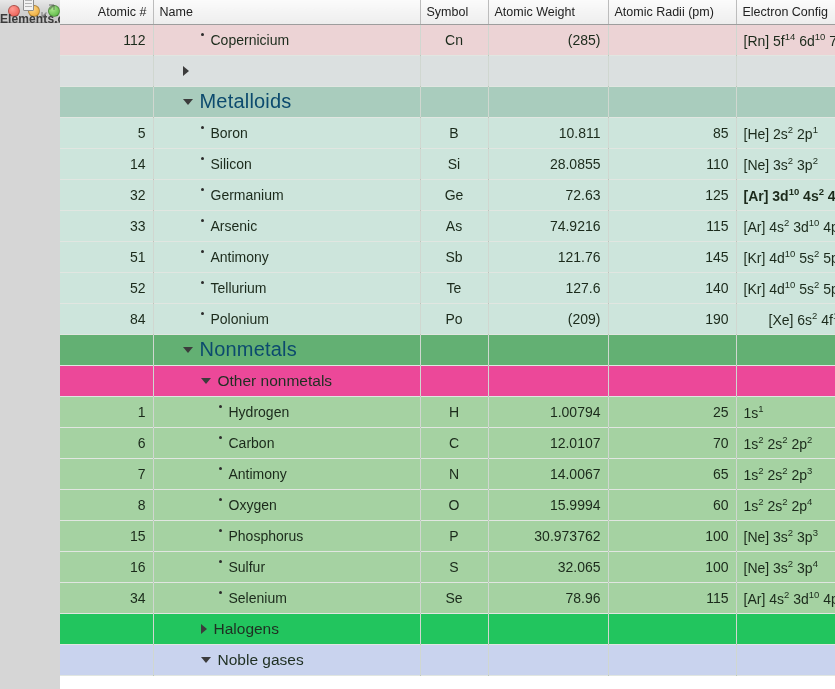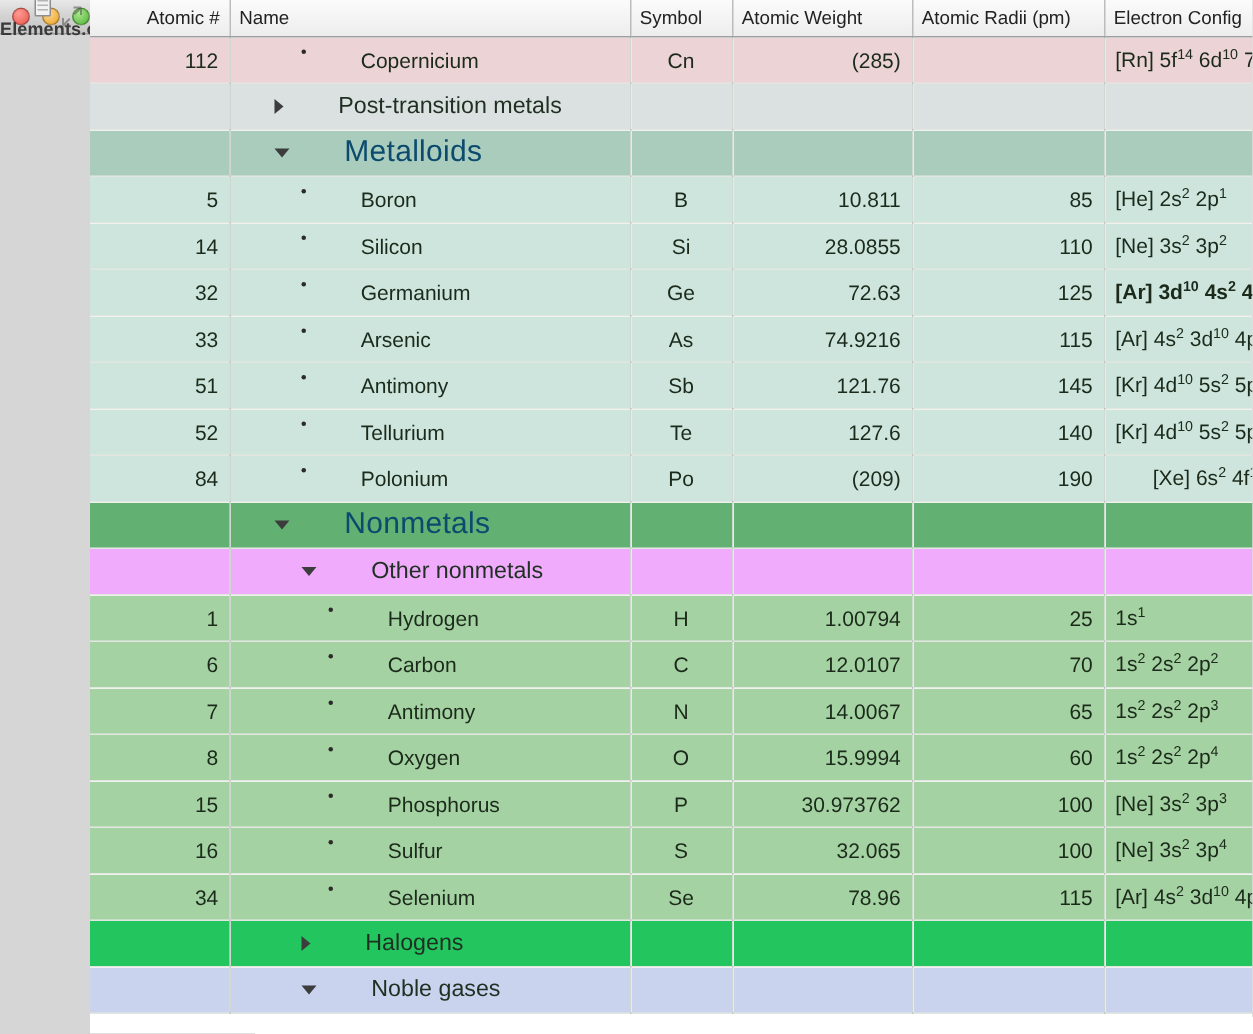--- a/index.html
+++ b/index.html
@@ -133,27 +133,27 @@
   col.w-wt { width: 120px; }
   col.w-rad { width: 128px; }
   col.w-cfg { width: 159px; }
 
   
   tr.r-pink   td { background: #ecd3d5; }
   tr.r-gray   td { background: #dbe0e0; }
   tr.r-teal-h td { background: #a9ccbd; }
   tr.r-teal   td { background: #cde5dc; }
   tr.r-green-h td { background: #63b073; }
-  tr.r-green-s td { background: #f0abfc; }
+  tr.r-green-s td { background: #ec4899; }
   tr.r-green  td { background: #a5d2a2; }
   tr.r-blue   td { background: #22c55e; }
   tr.r-lav    td { background: #c9d3ee; }
 
   
-  .nm { display: flex; align-items: center; height: 100%; gap: 30px; }
+  .nm { display: flex; align-items: center; height: 100%; }
   .bullet {
     display: inline-block;
     width: 3px; height: 3px;
     border-radius: 50%;
     background: #2b2b2b;
     margin-right: 7px;
     position: relative;
     top: -5px;
     flex: none;
   }
@@ -239,21 +239,20 @@
             <td class="c-sym">Cn</td>
             <td class="c-wt">(285)</td>
             <td class="c-rad"></td>
             <td class="c-cfg" style="border-right: none;">[Rn] 5f<sup>14</sup> 6d<sup>10</sup> 7s<sup>2</sup></td>
           </tr>
           <tr class="r-gray">
             <td class="c-num"></td>
             <td>
               <div class="nm ind-1">
                 <span class="tri right"></span>
-                <span class="lbl-sub">Post-transition metals</span>
               </div>
             </td>
             <td class="c-sym"></td>
             <td class="c-wt"></td>
             <td class="c-rad"></td>
             <td class="c-cfg" style="border-right: none;"></td>
           </tr>
           <tr class="r-teal-h">
             <td class="c-num"></td>
             <td>

